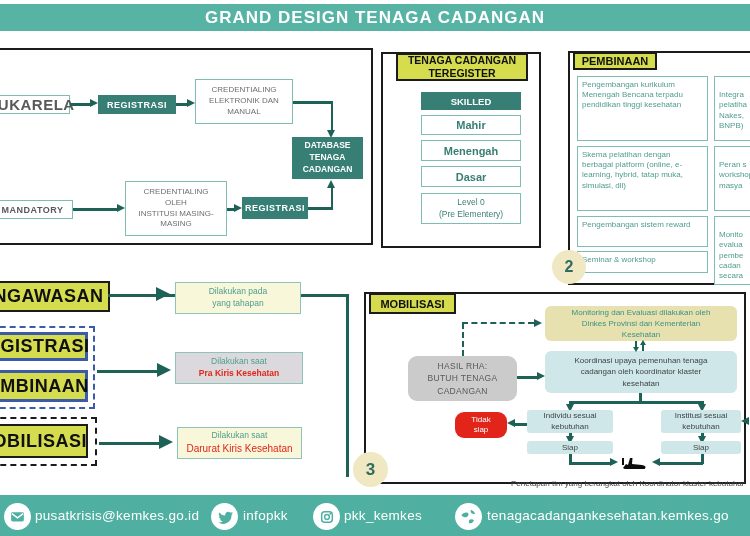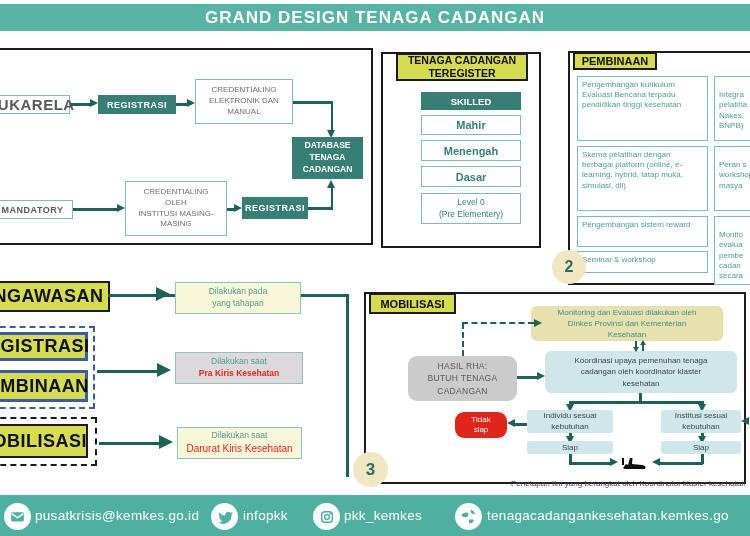--- a/index.html
+++ b/index.html
@@ -112,21 +112,21 @@
 <div class="wbox ctr pre" style="left:421px;top:193px;width:100px;height:31px;">
   <span class="pre" style="font-size:8.5px;font-weight:normal;color:#377F75;line-height:1.4;">Level 0
 (Pre Elementery)</span>
 </div>
 
 <div class="panel" style="left:568px;top:51px;width:200px;height:234px;"></div>
 <div class="ylw ctr" style="left:573px;top:52px;width:84px;height:18px;border:2px solid #1b1b1b;font-size:11px;">
   <span>PEMBINAAN</span>
 </div>
 <div class="wbox pemb" style="left:577px;top:76px;width:131px;height:65px;">
-  <span>Pengembangan kurikulum Evaluasi Bencana terpadu pendidikan tinggi kesehatan</span>
+  <span>Pengembangan kurikulum Menengah Bencana terpadu pendidikan tinggi kesehatan</span>
 </div>
 <div class="wbox pemb" style="left:577px;top:146px;width:131px;height:65px;">
   <span>Skema pelatihan dengan berbagai platform (online, e-learning, hybrid, tatap muka, simulasi, dll)</span>
 </div>
 <div class="wbox pemb" style="left:577px;top:216px;width:131px;height:31px;">
   <span>Pengembangan sistem reward</span>
 </div>
 <div class="wbox pemb" style="left:577px;top:251px;width:131px;height:22px;">
   <span>Seminar &amp; workshop</span>
 </div>
@@ -192,21 +192,21 @@
     <div style="font-size:8.5px;color:#4f9e90;">Dilakukan saat</div>
     <div style="font-size:10px;color:#E1251B;font-weight:normal;">Darurat Kiris Kesehatan</div>
   </div>
 </div>
 
 <div class="panel" style="left:364px;top:292px;width:382px;height:192px;"></div>
 <div class="ylw ctr" style="left:369px;top:293px;width:87px;height:21px;border:2.5px solid #1b1b1b;font-size:11px;">
   <span>MOBILISASI</span>
 </div>
 
-<div class="abs ctr pre" style="left:531px;top:306px;width:192px;height:35px;background:#E7E1B0;border-radius:6px;">
+<div class="abs ctr pre" style="left:545px;top:306px;width:192px;height:35px;background:#E7E1B0;border-radius:6px;">
   <span class="pre" style="font-size:8px;color:#3d9184;line-height:1.4;">Monitoring dan Evaluasi dilakukan oleh
 Dinkes Provinsi dan Kementerian
 Kesehatan</span>
 </div>
 <div class="blue ctr pre" style="left:545px;top:351px;width:192px;height:42px;border-radius:6px;">
   <span class="pre" style="font-size:8px;line-height:1.4;">Koordinasi upaya pemenuhan tenaga
 cadangan oleh koordinator klaster
 kesehatan</span>
 </div>
 
@@ -273,21 +273,21 @@
 <div class="lv" style="left:701px;top:454px;height:10px;"></div>
 <div class="lh" style="left:659px;top:462px;width:44px;"></div>
 <div class="ah l" style="left:652px;top:458px;"></div>
 
 <svg class="abs" style="left:621px;top:455px;" width="28" height="15" viewBox="0 0 28 15">
   <path d="M2,13 l3,-4 2,1 2,-7 2.5,0 -0.5,6 10,1 q4,0.8 3.5,2.6 l-0.8,1.4 -20,0 z" fill="#0c0c0c"></path>
   <rect x="1" y="3" width="2" height="7" fill="#0c0c0c"></rect>
 </svg>
 
 <div class="abs" style="left:511px;top:472px;width:234px;overflow:hidden;white-space:nowrap;">
-  <span style="font-size:8px;color:#3d4543;">Penetapan tim yang berangkat oleh Koordinator klaster kesehatan</span>
+  <span style="font-size:8px;color:#3d4543;">Penetapan tim yang berangkat oleh Koordinator klaster kebutuhan</span>
 </div>
 
 <div class="badge" style="left:353px;top:452px;width:35px;height:35px;font-size:17px;">
   <span>3</span>
 </div>
 
 <div class="abs" style="left:0;top:495px;width:750px;height:41px;background:#4FB0A2;"></div>
 
 <div class="footico" style="left:4px;top:503px;">
   <svg width="17" height="17" viewBox="0 0 24 24">

